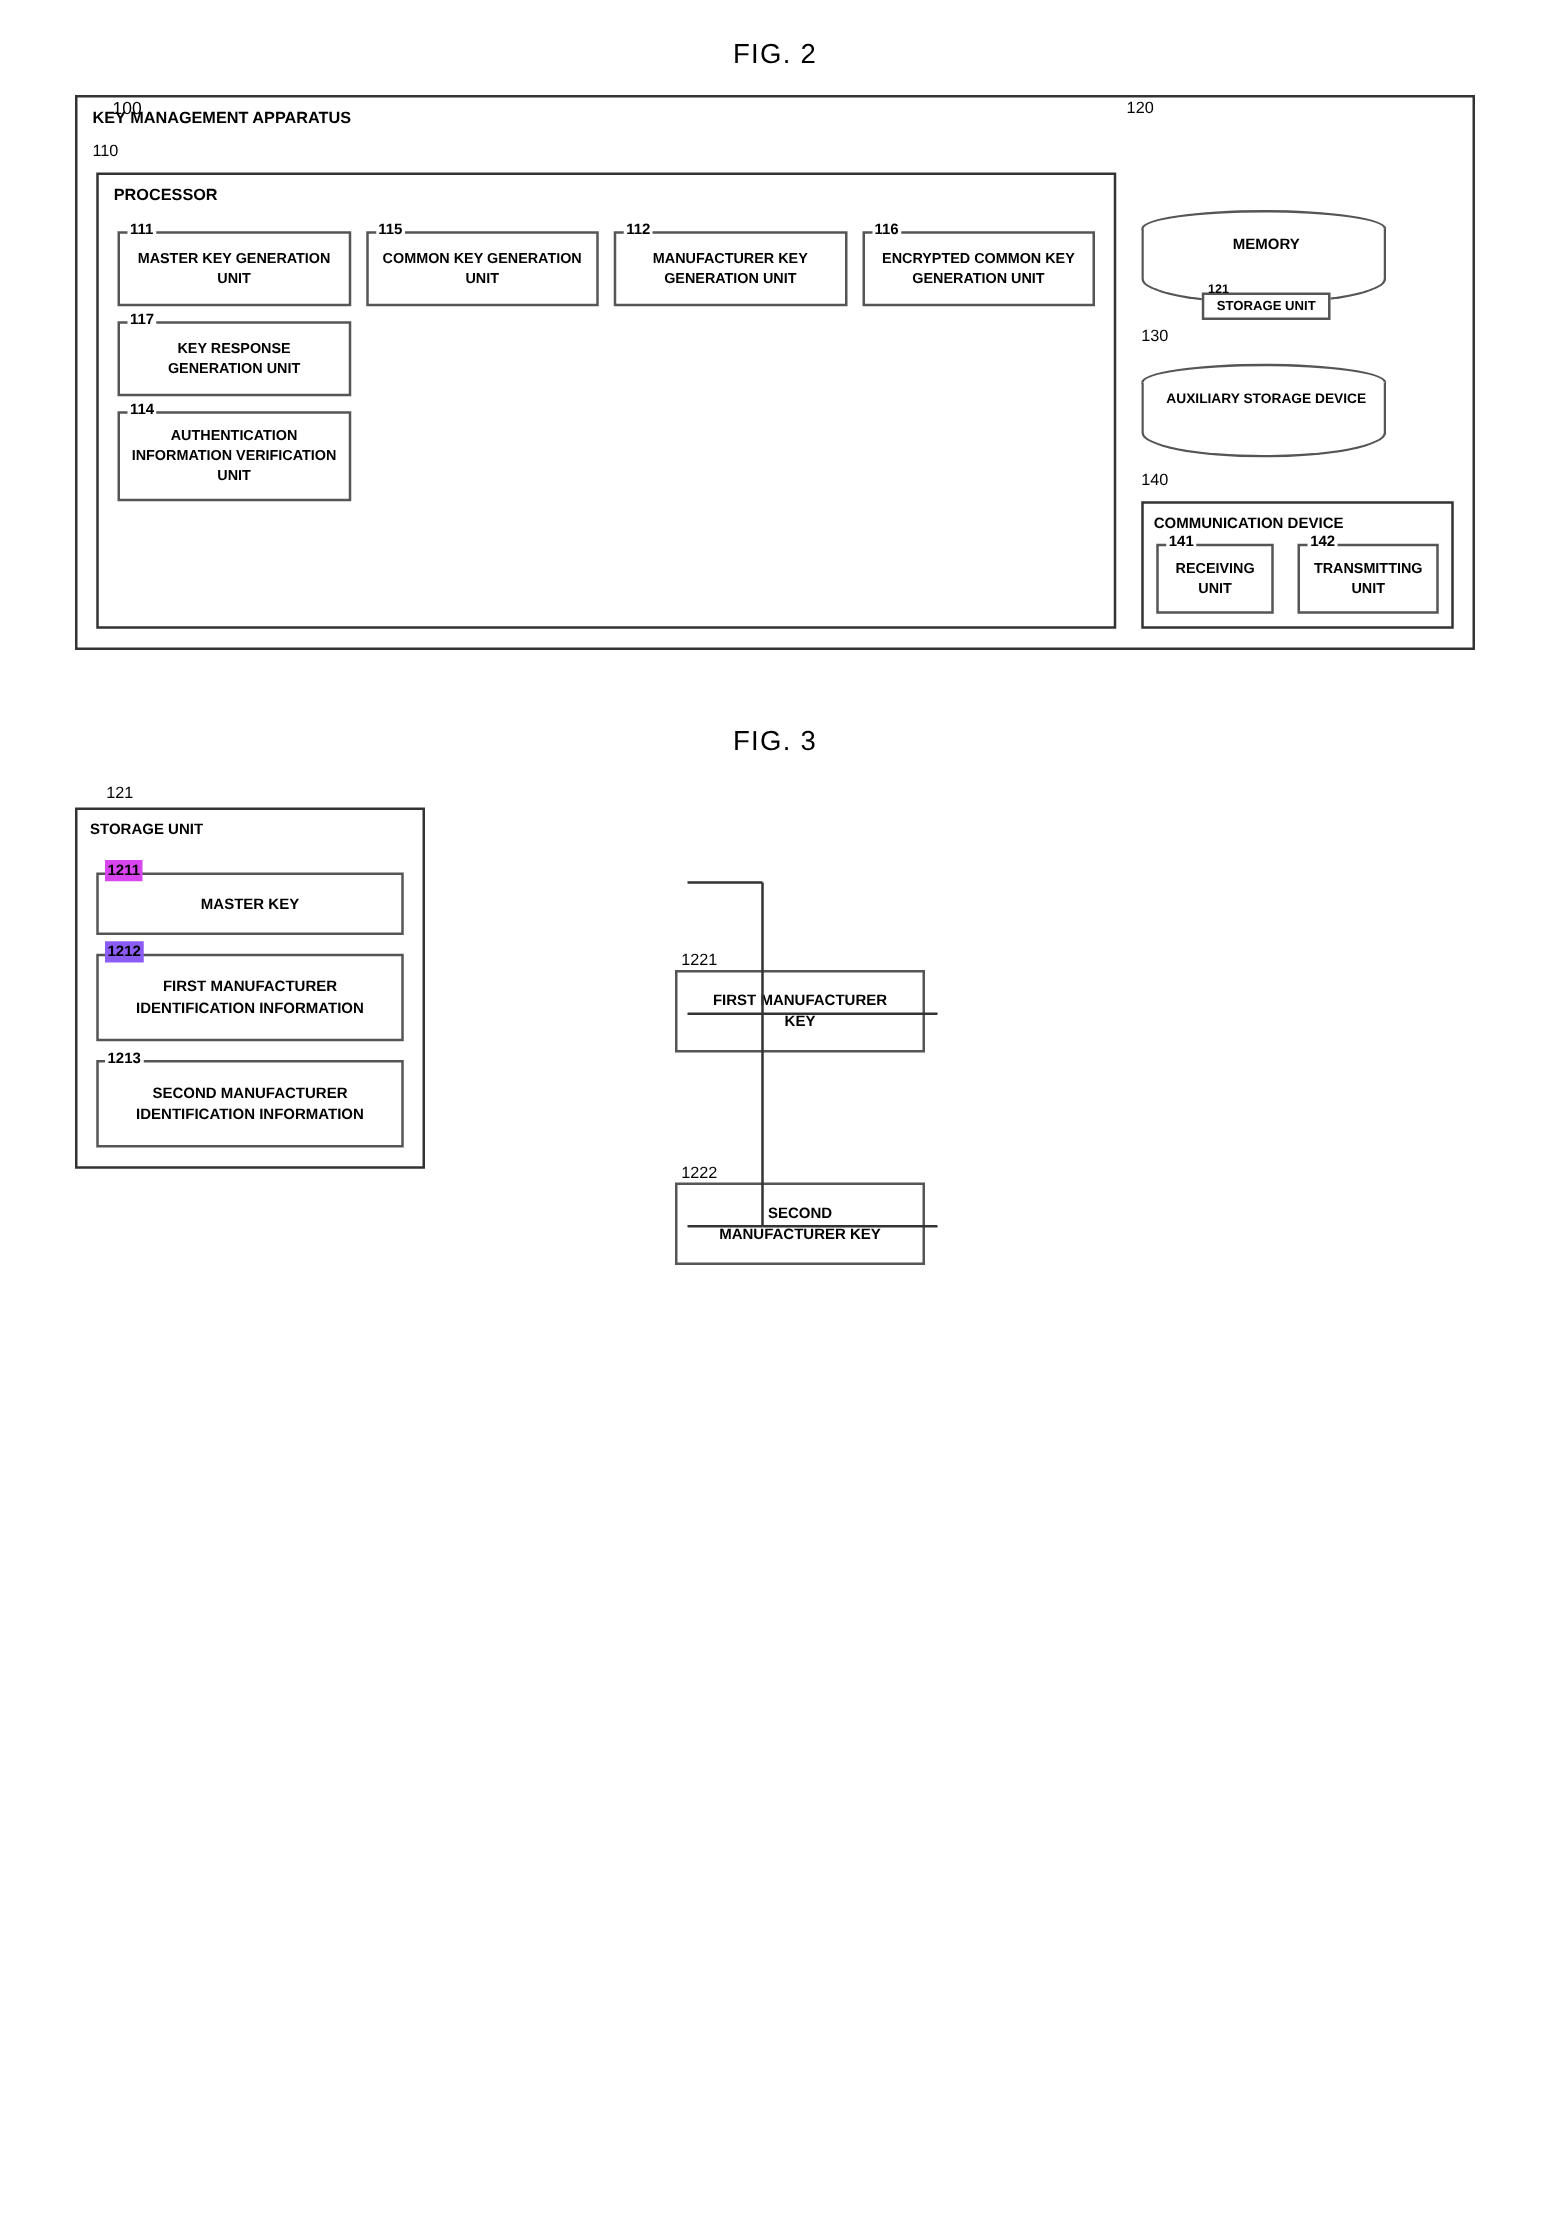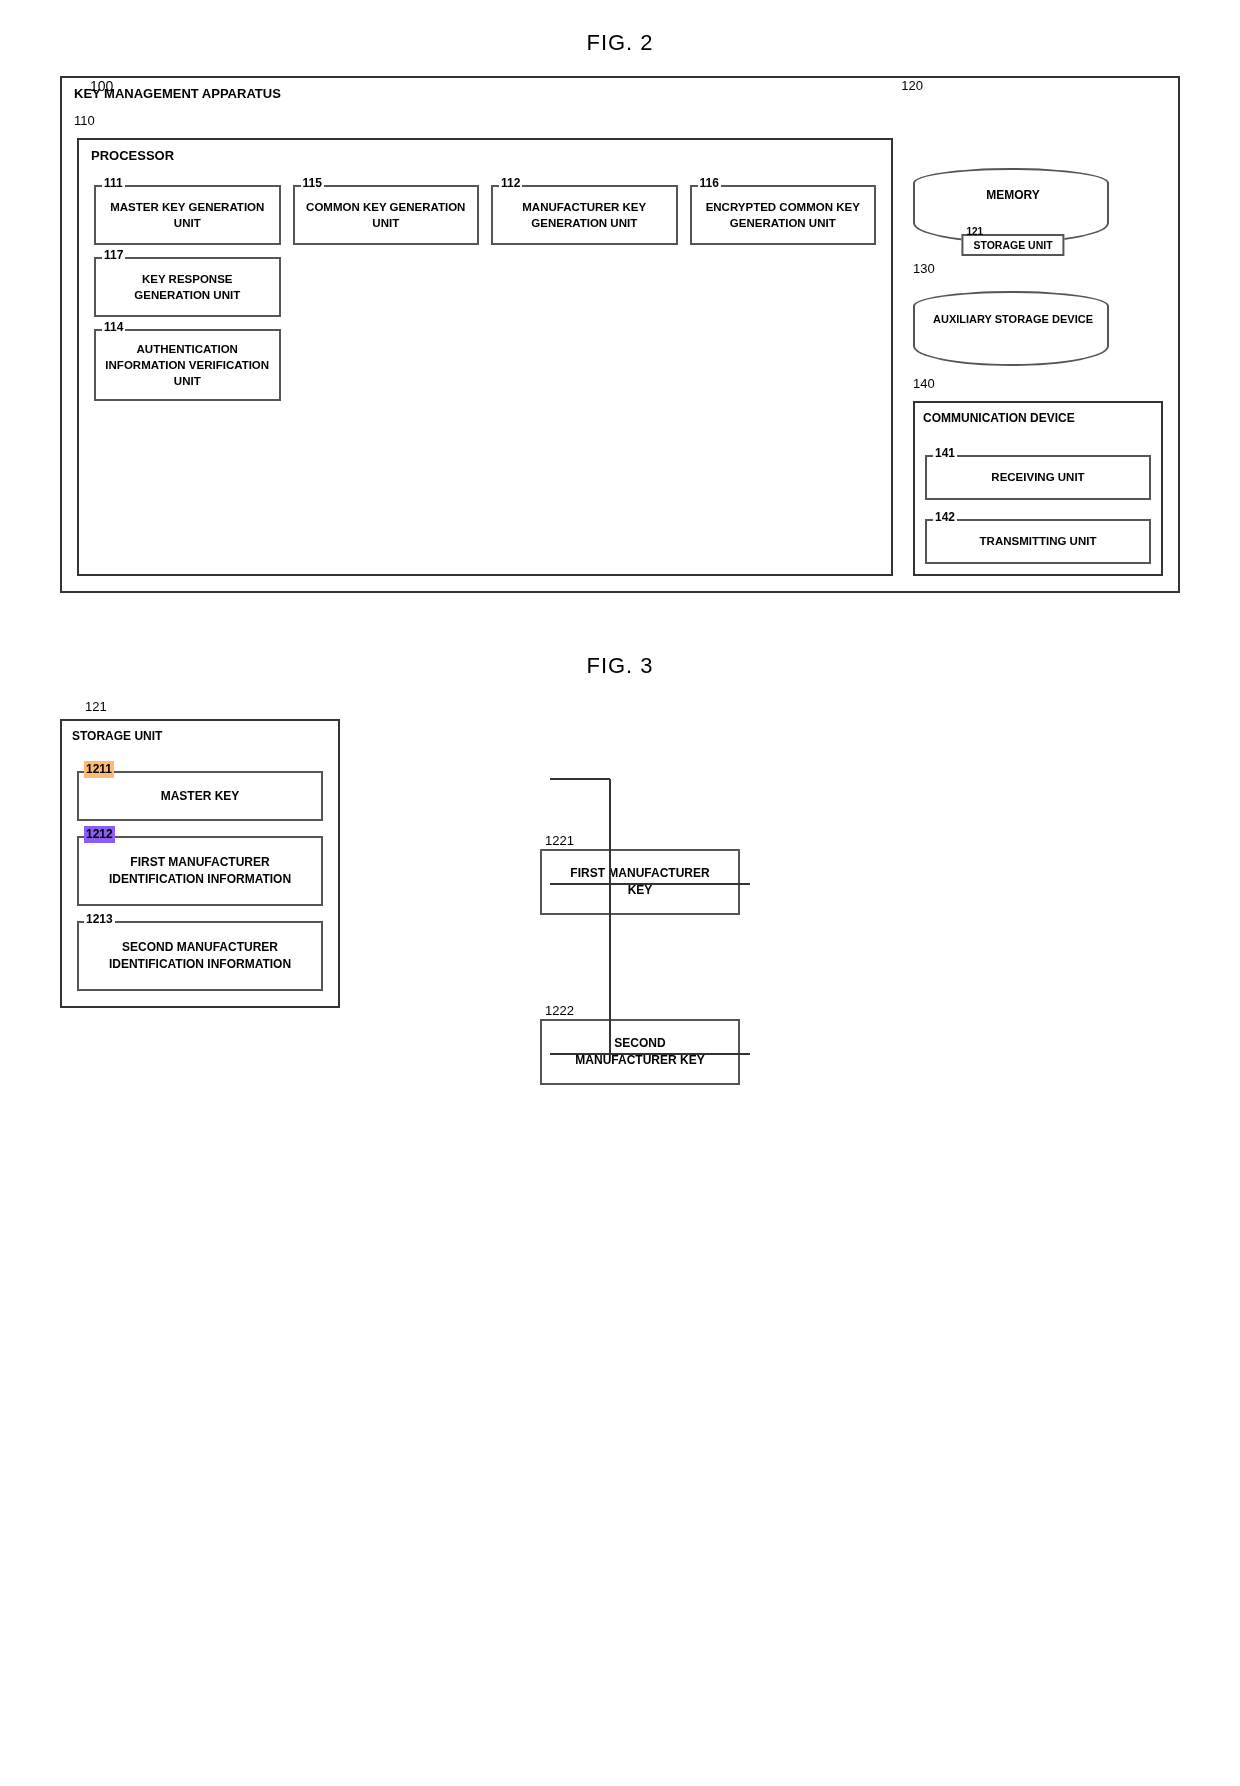--- a/index.html
+++ b/index.html
@@ -122,23 +122,22 @@
 
     .comm-label {
       font-size: 12px;
       font-weight: bold;
       position: absolute;
       top: 8px;
       left: 8px;
     }
 
     .comm-units {
-      margin-top: 42px;
-      display: flex;
-      flex-direction: column;
+      margin-top: 22px;
+      display: flex;
       gap: 19px;
     }
 
     
     .fig3-container {
       position: relative;
       margin-top: 20px;
     }
 
     .storage-unit-box {
@@ -357,21 +356,21 @@
 
   <div class="fig3-container" style="position:relative; height:500px;">
 
     <span style="font-size:13px; position:absolute; top:0; left:25px;">121</span>
 
     <div class="storage-unit-box" style="position:absolute; top:20px; left:0;">
       <span class="storage-label">STORAGE UNIT</span>
       <div class="storage-items">
 
         <div class="storage-item">
-          <span class="unit-ref" style="top:-12px; left:5px; font-size:12px; background:#fdba74; padding:0 2px;">1211</span>
+          <span class="unit-ref" style="top:-12px; left:5px; font-size:12px; background:#d946ef; padding:0 2px;">1211</span>
           <span>MASTER KEY</span>
         </div>
 
         <div class="storage-item" style="min-height:70px;">
           <span class="unit-ref" style="top:-12px; left:5px; font-size:12px; background:#8b5cf6; padding:0 2px;">1212</span>
           <span>FIRST MANUFACTURER IDENTIFICATION INFORMATION</span>
         </div>
 
         <div class="storage-item" style="min-height:70px;">
           <span class="unit-ref" style="top:-12px; left:5px; font-size:12px; background:#fff; padding:0 2px;">1213</span>

